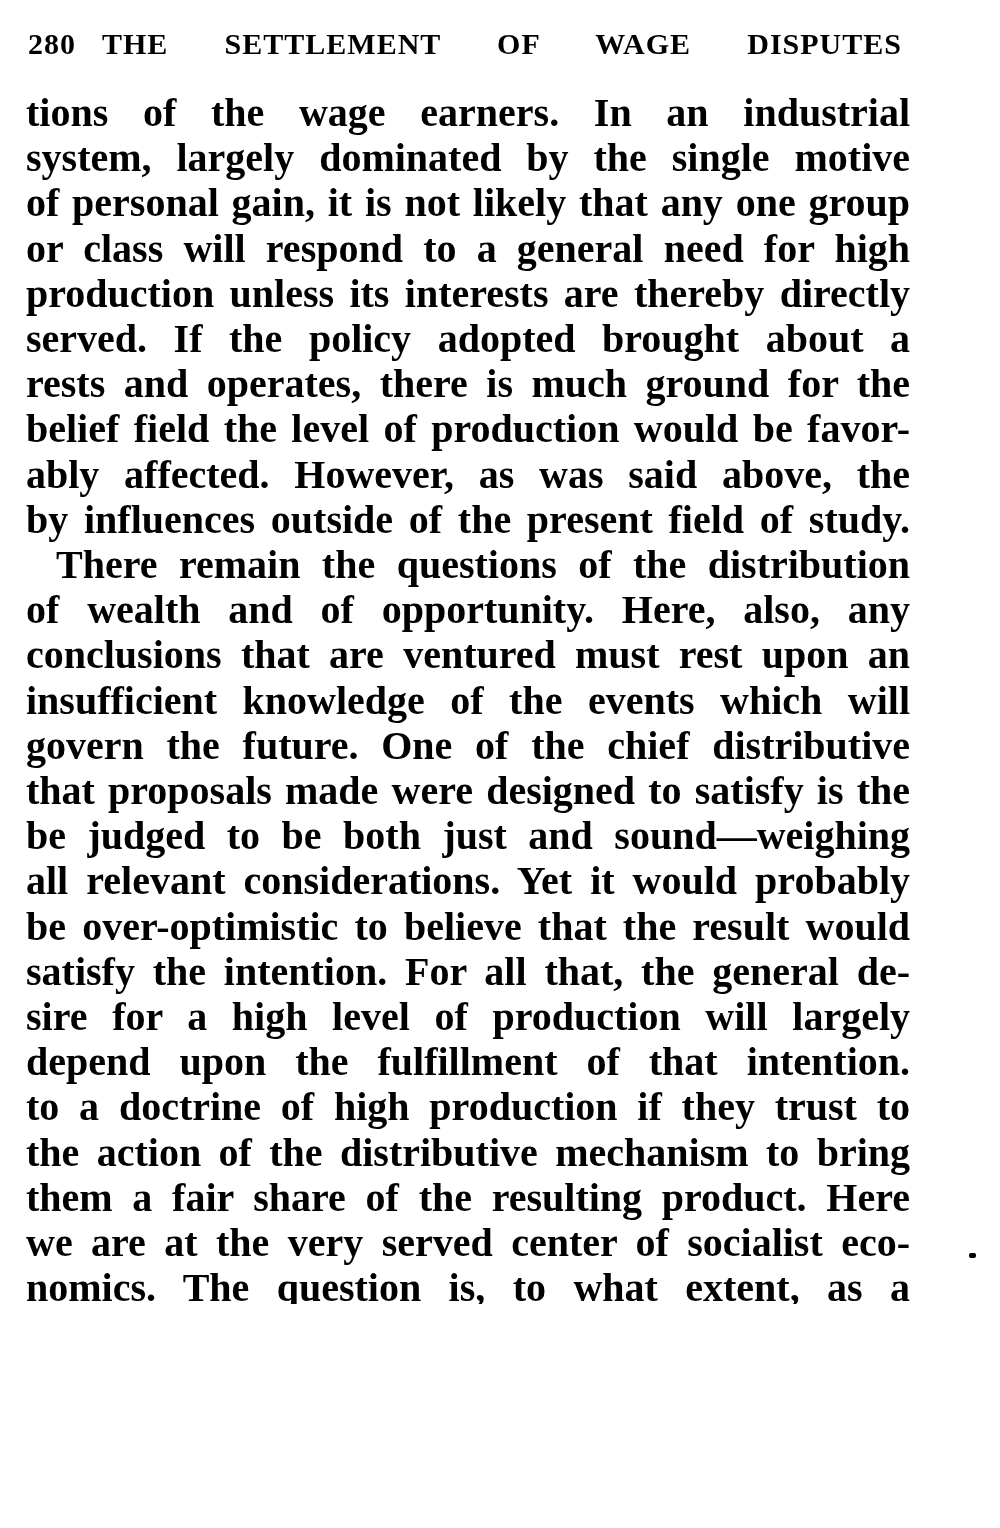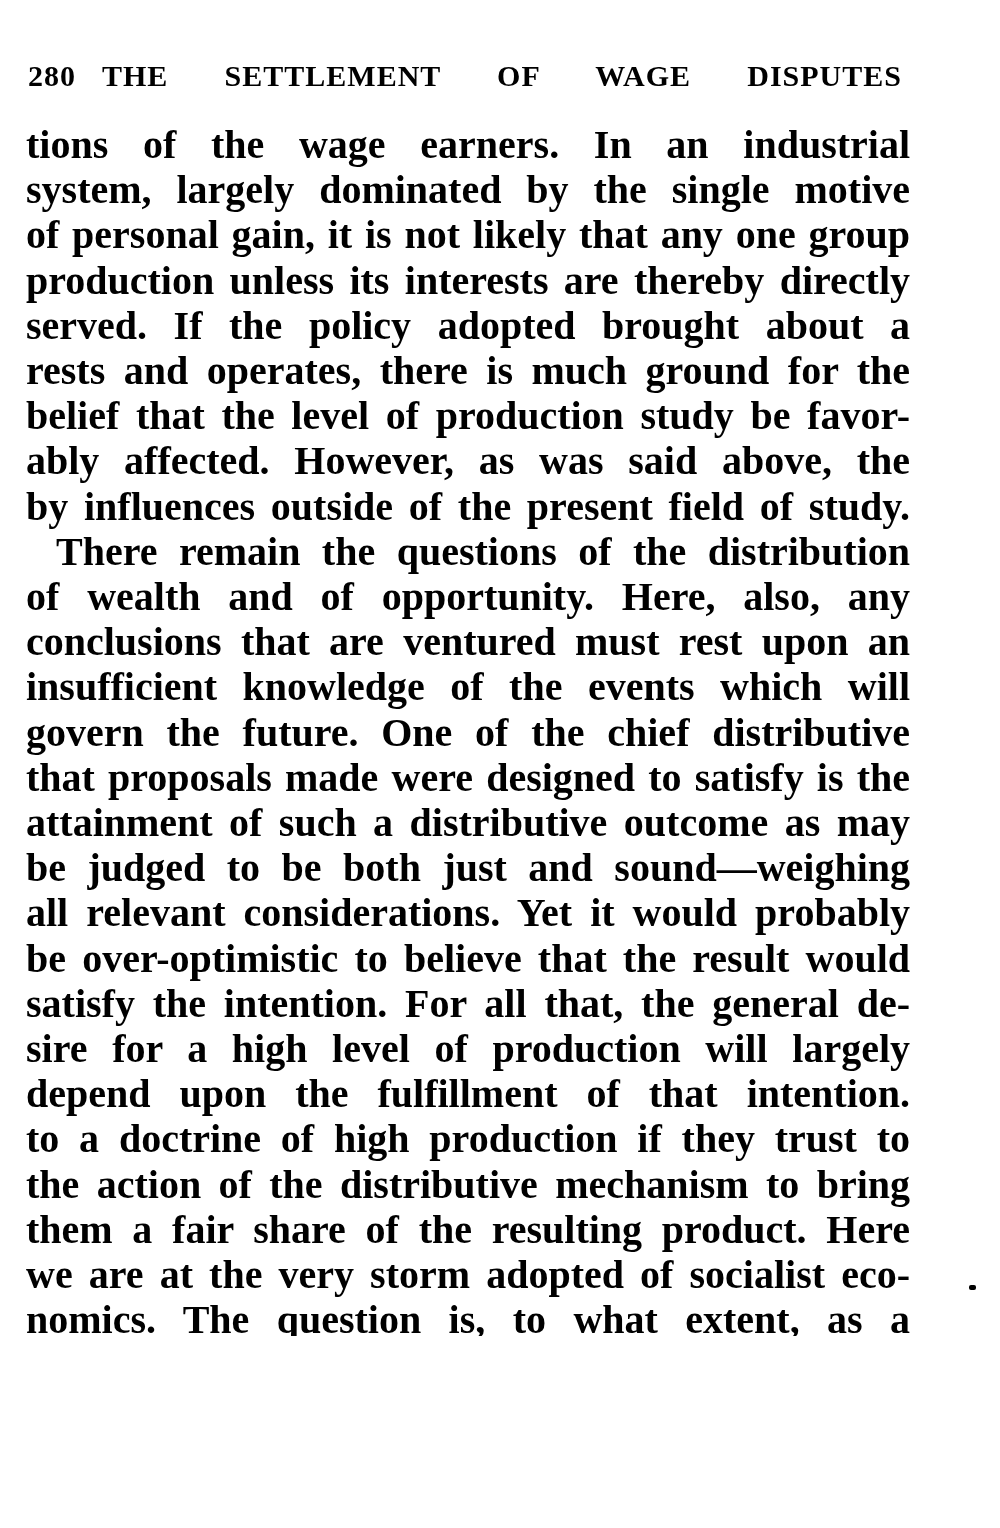--- a/index.html
+++ b/index.html
@@ -9,21 +9,20 @@
   }
   .page {
     position: relative;
     width: 1000px;
     height: 1304px;
     background: #ffffff;
     overflow: hidden;
     color: #000000;
     font-family: "Liberation Serif", serif;
     font-weight: bold;
-    margin-top: 32px;
   }
   .running-header {
     position: absolute;
     top: 26px;
     left: 28px;
     right: 98px;
     display: flex;
     align-items: baseline;
     font-size: 30px;
     line-height: 36px;
@@ -74,41 +73,41 @@
 
   <div class="running-header">
     <span class="page-number">280</span>
     <span class="running-title">THE SETTLEMENT OF WAGE DISPUTES</span>
   </div>
 
   <div class="body-text">
     <div class="line">tions of the wage earners. In an industrial</div>
     <div class="line">system, largely dominated by the single motive</div>
     <div class="line">of personal gain, it is not likely that any one group</div>
+    <div class="line">or class will respond to a general need for high</div>
     <div class="line">production unless its interests are thereby directly</div>
     <div class="line">served. If the policy adopted brought about a</div>
     <div class="line">rests and operates, there is much ground for the</div>
-    <div class="line">belief that the level of production study be favor-</div>
+    <div class="line">belief field the level of production would be favor-</div>
     <div class="line">ably affected. However, as was said above, the</div>
     <div class="line">by influences outside of the present field of study.</div>
     <div class="line indent">There remain the questions of the distribution</div>
     <div class="line">of wealth and of opportunity. Here, also, any</div>
     <div class="line">conclusions that are ventured must rest upon an</div>
     <div class="line">insufficient knowledge of the events which will</div>
     <div class="line">govern the future. One of the chief distributive</div>
     <div class="line">that proposals made were designed to satisfy is the</div>
-    <div class="line">attainment of such a distributive outcome as may</div>
     <div class="line">be judged to be both just and sound—weighing</div>
     <div class="line">all relevant considerations. Yet it would probably</div>
     <div class="line">be over-optimistic to believe that the result would</div>
     <div class="line">satisfy the intention. For all that, the general de-</div>
     <div class="line">sire for a high level of production will largely</div>
     <div class="line">depend upon the fulfillment of that intention.</div>
     <div class="line">to a doctrine of high production if they trust to</div>
     <div class="line">the action of the distributive mechanism to bring</div>
     <div class="line">them a fair share of the resulting product. Here</div>
-    <div class="line">we are at the very storm adopted of socialist eco-</div>
+    <div class="line">we are at the very served center of socialist eco-</div>
     <div class="line">nomics. The question is, to what extent, as a</div>
   </div>
 
   <div class="ink-speck"></div>
 
 </div>
 
 </body></html>

